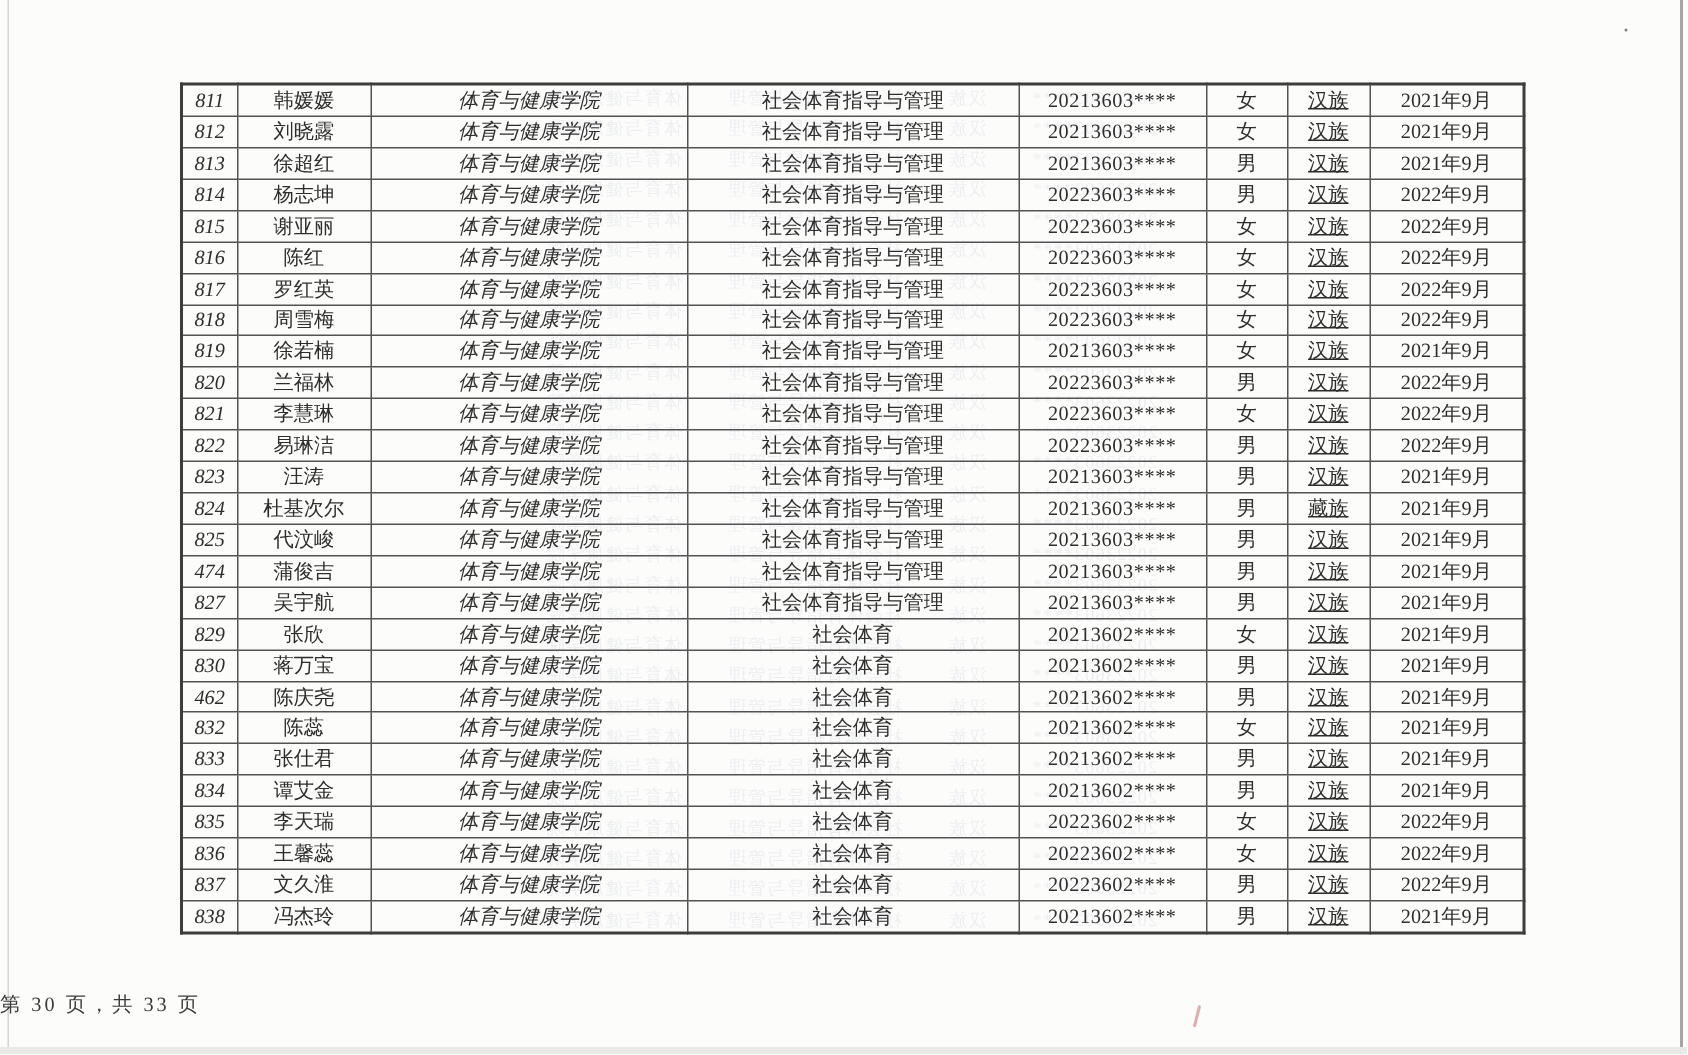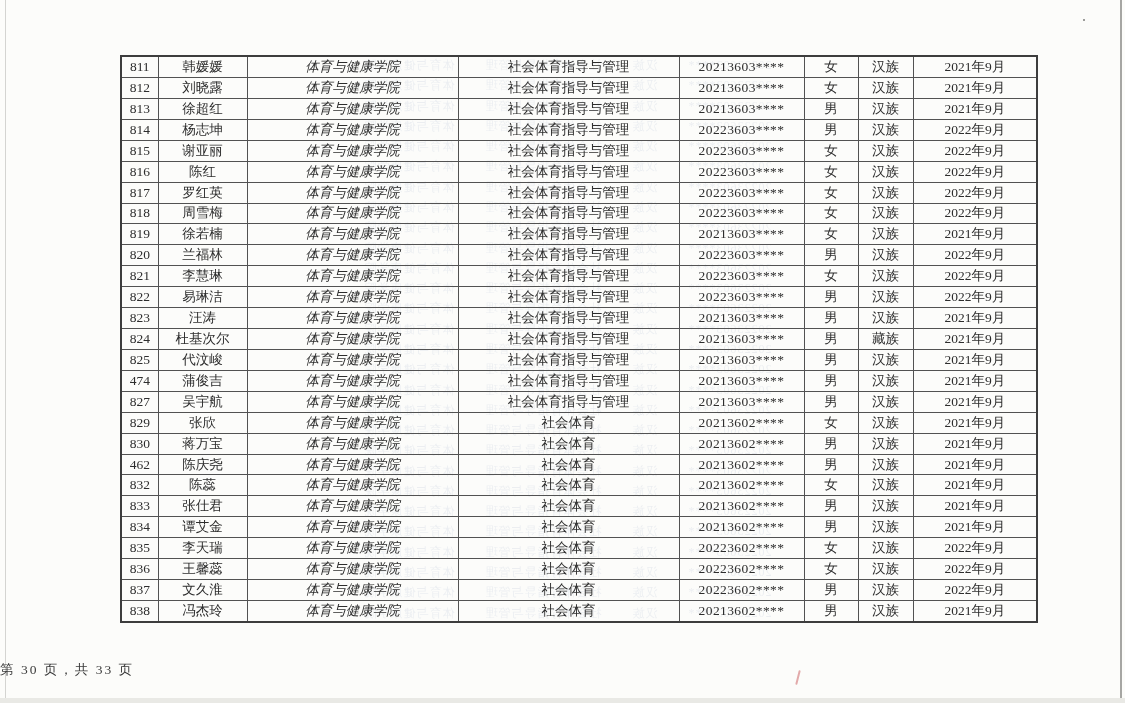--- a/index.html
+++ b/index.html
@@ -58,28 +58,28 @@
   .roster td {
     border: 1px solid #525252;
     text-align: center;
     vertical-align: middle;
     padding: 0;
     font-size: 13.5px;
     color: #2d2d2d;
     white-space: nowrap;
     overflow: hidden;
   }
-  .col-0 { width: 37px; }
+  .col-0 { width: 37px; font-style: italic; }
   .col-1 { width: 89px; font-family: Liberation Serif, serif; }
   .col-2 { width: 211px; font-style: italic; }
   .col-3 { width: 221px; }
   .col-4 { width: 125px; }
   .col-5 { width: 54px; }
-  .col-6 { width: 55px; }
-  .col-7 { width: 124px; }
+  .col-6 { width: 55px; text-decoration: underline; }
+  .col-7 { width: 103px; }
   td.cell-student-id { letter-spacing: 0.4px; }
   
   .footer {
     position: absolute; left: 0; top: 661px; width: 1125px;
     text-align: left;
     font-size: 13.5px;
     letter-spacing: 2px;
     color: #3a3a3a;
   }
   

